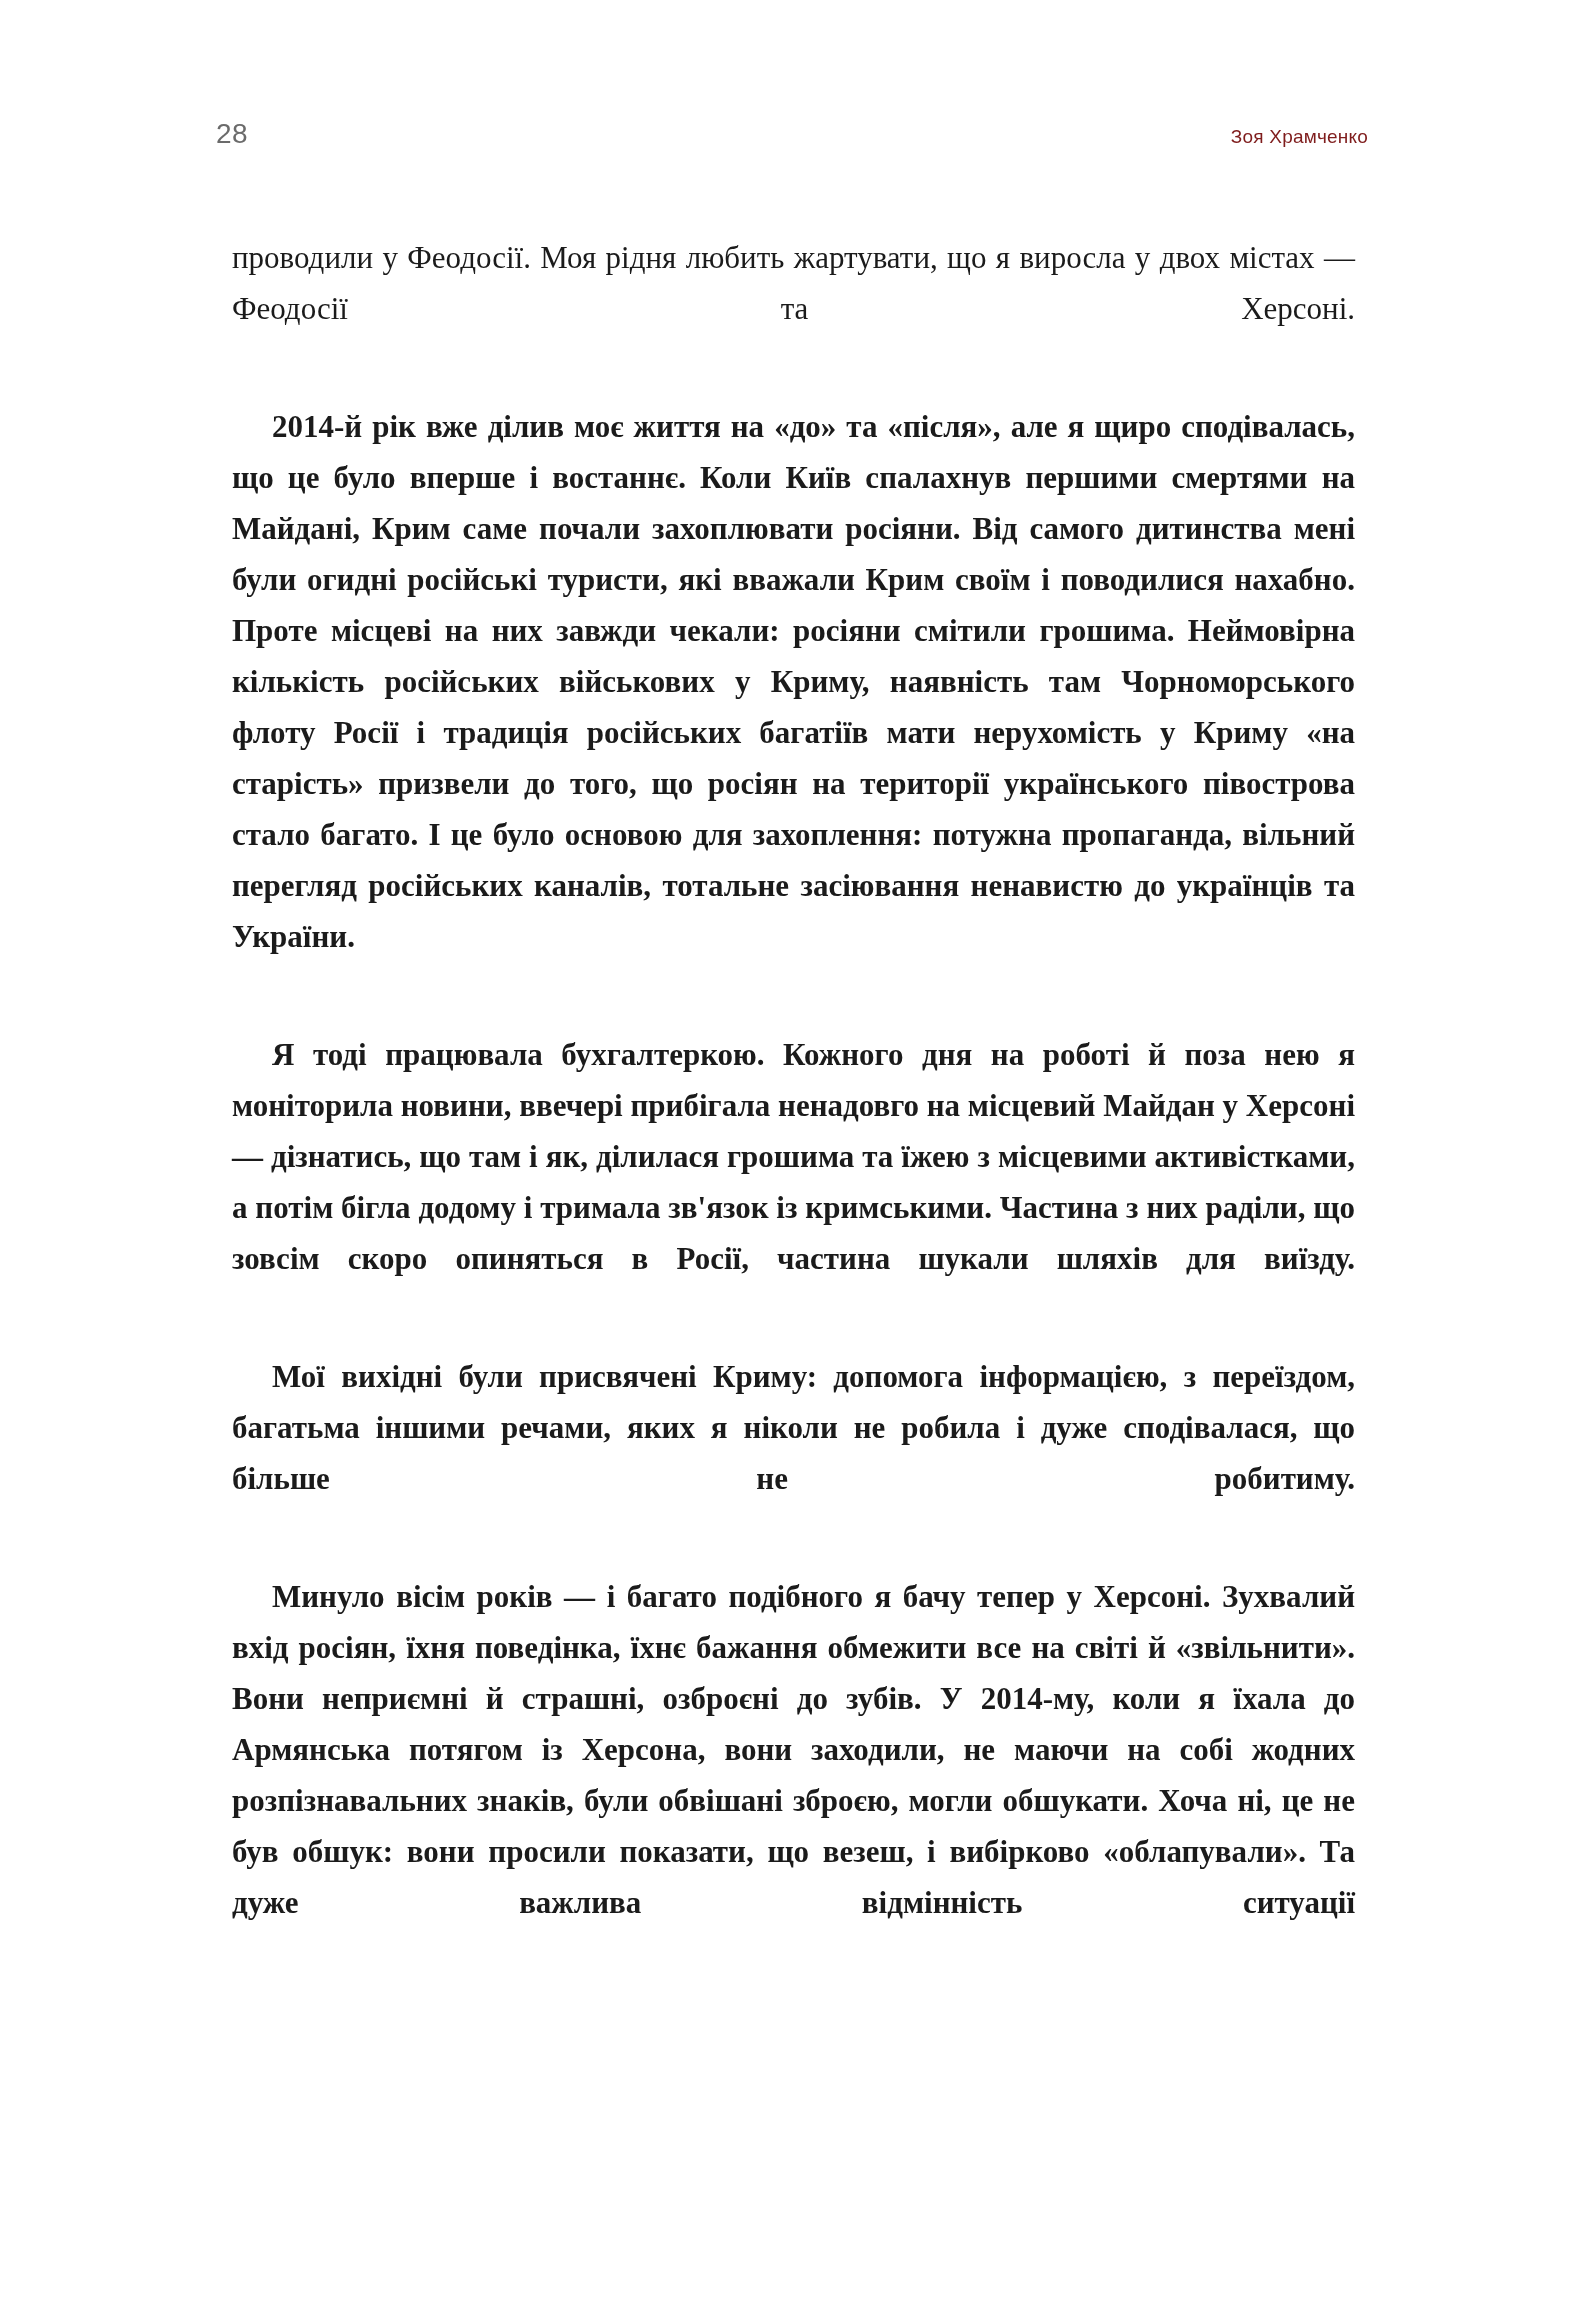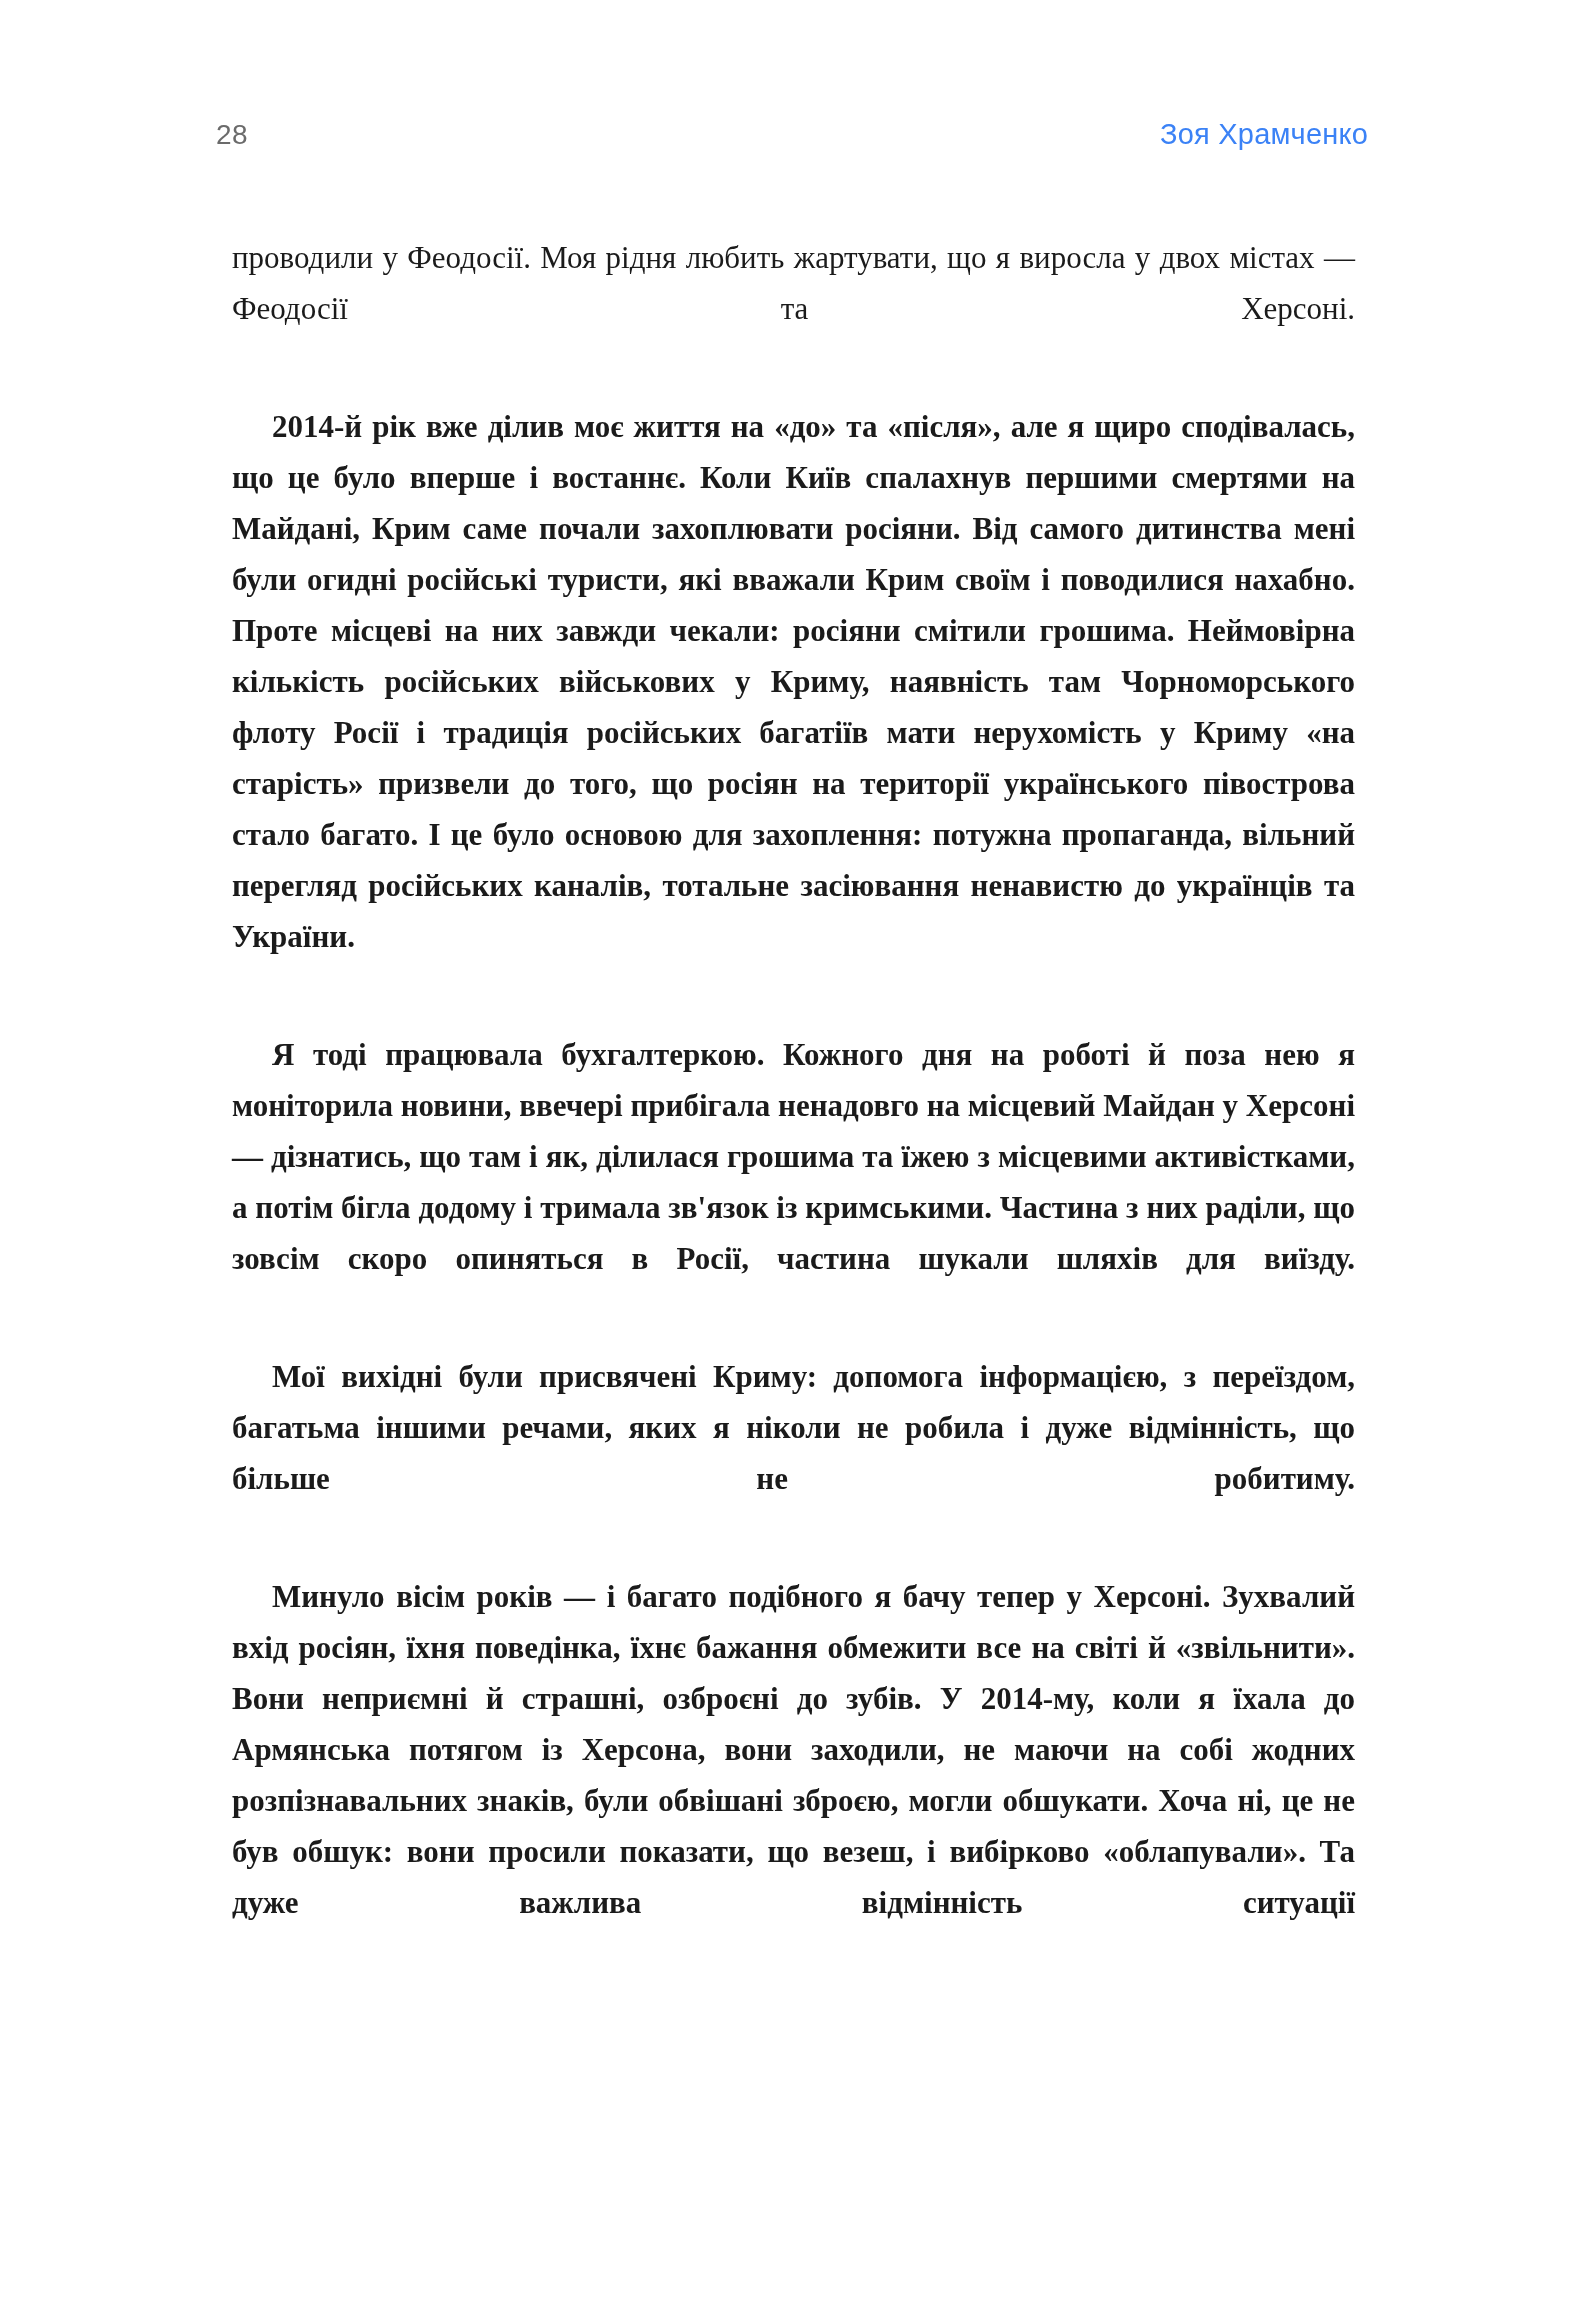--- a/index.html
+++ b/index.html
@@ -34,23 +34,23 @@
   .folio {
     font-family: "Liberation Sans", "DejaVu Sans", sans-serif;
     font-size: 28px;
     line-height: 1;
     color: #6b6b6b;
     letter-spacing: 0.4px;
   }
 
   .running-title {
     font-family: "Liberation Sans", "DejaVu Sans", sans-serif;
-    font-size: 29px;
+    font-size: 19px;
     line-height: 1;
-    color: #3b82f6;
+    color: #7f1d1d;
     letter-spacing: 0.2px;
     white-space: nowrap;
   }
 
   
   .textblock {
     position: absolute;
     left: 216px;
     top: 216px;
     width: 1155px;
@@ -87,18 +87,18 @@
 
   <div class="running-head">
     <span class="folio">28</span>
     <span class="running-title">Зоя Храмченко</span>
   </div>
 
   <div class="textblock">
     <p class="para">проводили у Феодосії. Моя рідня любить жартувати, що я виросла у двох містах — Феодосії та Херсоні.</p>
     <p class="para indent">2014-й рік вже ділив моє життя на «до» та «після», але я щиро сподівалась, що це було вперше і востаннє. Коли Київ спалахнув першими смертями на Майдані, Крим саме почали захоплювати росіяни. Від самого дитинства мені були огидні російські туристи, які вважали Крим своїм і поводилися нахабно. Проте місцеві на них завжди чекали: росіяни смітили грошима. Неймовірна кількість російських військових у Криму, наявність там Чорноморського флоту Росії і традиція російських багатіїв мати нерухомість у Криму «на старість» призвели до того, що росіян на території українського півострова стало багато. І це було основою для захоплення: потужна пропаганда, вільний перегляд російських каналів, тотальне засіювання ненавистю до українців та України.</p>
     <p class="para indent">Я тоді працювала бухгалтеркою. Кожного дня на роботі й поза нею я моніторила новини, ввечері прибігала ненадовго на місцевий Майдан у Херсоні — дізнатись, що там і як, ділилася грошима та їжею з місцевими активістками, а потім бігла додому і тримала зв'язок із кримськими. Частина з них раділи, що зовсім скоро опиняться в Росії, частина шукали шляхів для виїзду.</p>
-    <p class="para indent">Мої вихідні були присвячені Криму: допомога інформацією, з переїздом, багатьма іншими речами, яких я ніколи не робила і дуже відмінність, що більше не робитиму.</p>
+    <p class="para indent">Мої вихідні були присвячені Криму: допомога інформацією, з переїздом, багатьма іншими речами, яких я ніколи не робила і дуже сподівалася, що більше не робитиму.</p>
     <p class="para indent">Минуло вісім років — і багато подібного я бачу тепер у Херсоні. Зухвалий вхід росіян, їхня поведінка, їхнє бажання обмежити все на світі й «звільнити». Вони неприємні й страшні, озброєні до зубів. У 2014-му, коли я їхала до Армянська потягом із Херсона, вони заходили, не маючи на собі жодних розпізнавальних знаків, були обвішані зброєю, могли обшукати. Хоча ні, це не був обшук: вони просили показати, що везеш, і вибірково «облапували». Та дуже важлива відмінність ситуації</p>
   </div>
 
 </div>
 
 
 </body></html>

